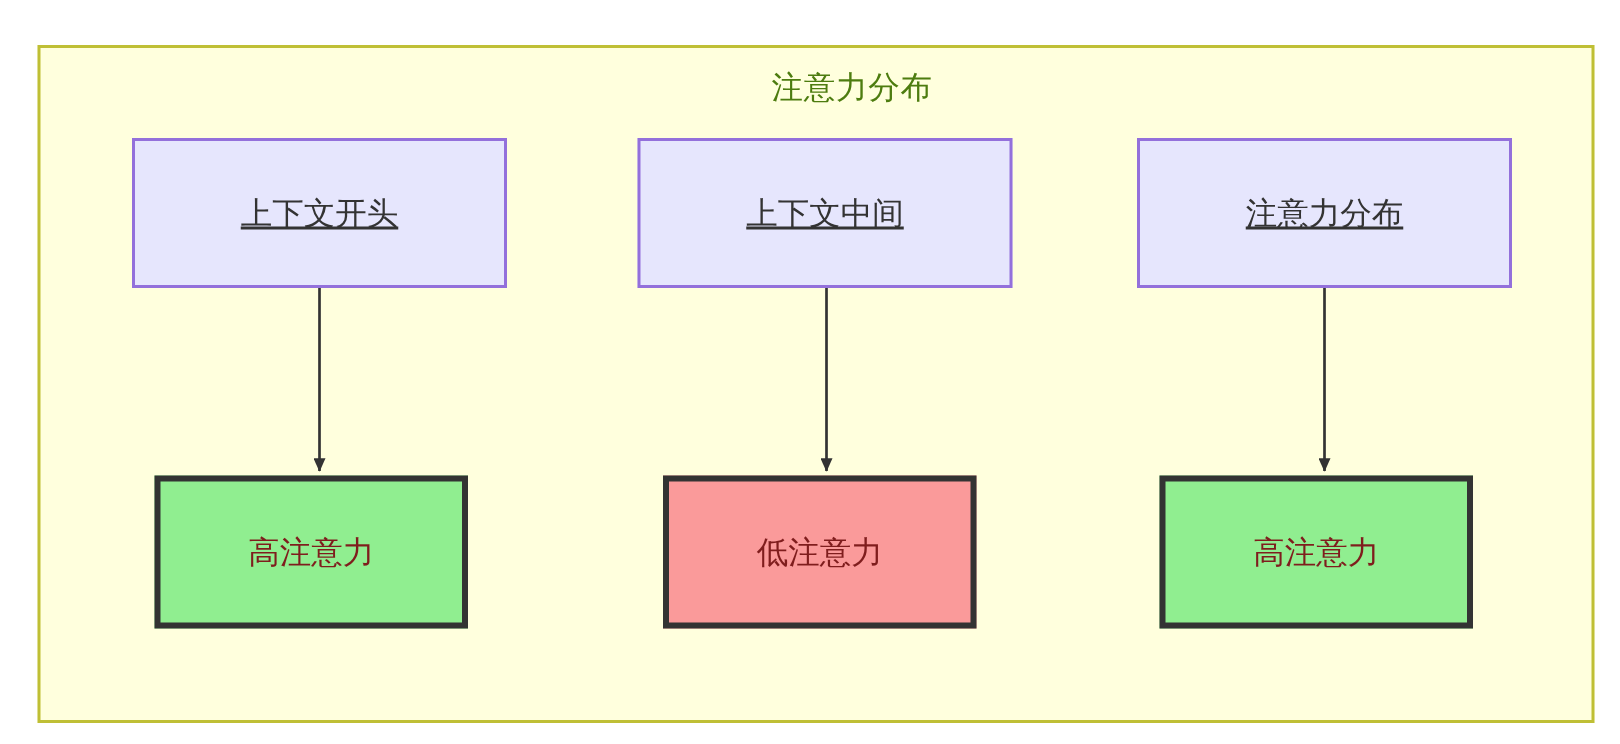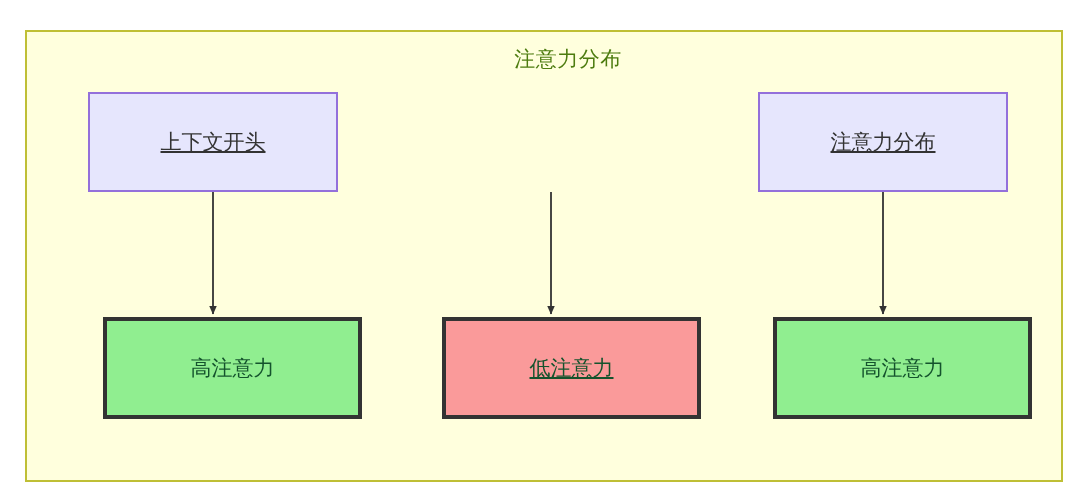--- a/index.html
+++ b/index.html
@@ -64,32 +64,32 @@
     color: #333333;
     text-decoration: underline;
   }
 
   .node-ctx-1 { left: 88px;  top: 92px; }
   .node-ctx-2 { left: 425px; top: 92px; }
   .node-ctx-3 { left: 758px; top: 92px; }
 
   
   .node-attn {
-    width: 259px;
+    width: 209px;
     height: 102px;
     border: 4px solid #333333;
     font-size: 21px;
-    color: #14532d;
+    color: #7f1d1d;
   }
 
   .node-attn-high { background: #90ee90; }
   .node-attn-low  { background: #fa9a9a; }
 
   .node-attn-1 { left: 103px; top: 317px; }
-  .node-attn-2 { left: 442px; top: 317px; text-decoration: underline; }
+  .node-attn-2 { left: 442px; top: 317px; }
   .node-attn-3 { left: 773px; top: 317px; }
 
   
   .edge-layer {
     position: absolute;
     left: 0;
     top: 0;
     width: 1080px;
     height: 496px;
     pointer-events: none;
@@ -112,20 +112,23 @@
     </defs>
     <line x1="213" y1="192" x2="213" y2="314" stroke="#333333" stroke-width="1.8" marker-end="url(#arrowhead)"></line>
     <line x1="551" y1="192" x2="551" y2="314" stroke="#333333" stroke-width="1.8" marker-end="url(#arrowhead)"></line>
     <line x1="883" y1="192" x2="883" y2="314" stroke="#333333" stroke-width="1.8" marker-end="url(#arrowhead)"></line>
   </svg>
 
   <div class="node node-context node-ctx-1">
     <span>上下文开头</span>
   </div>
 
+  <div class="node node-context node-ctx-2">
+    <span>上下文中间</span>
+  </div>
 
   <div class="node node-context node-ctx-3">
     <span>注意力分布</span>
   </div>
 
   <div class="node node-attn node-attn-high node-attn-1">
     <span>高注意力</span>
   </div>
 
   <div class="node node-attn node-attn-low node-attn-2">

